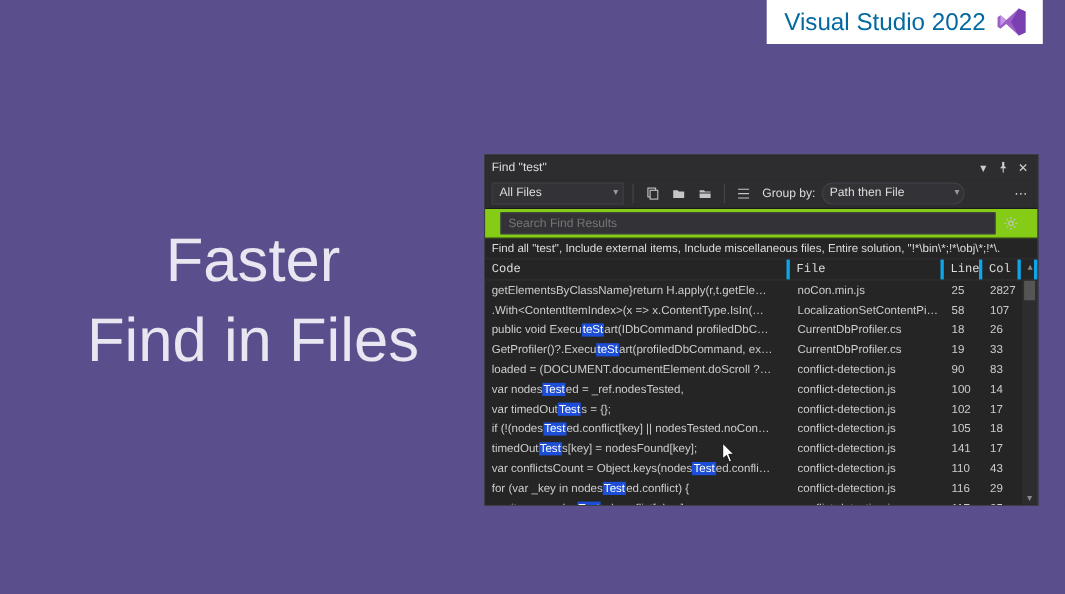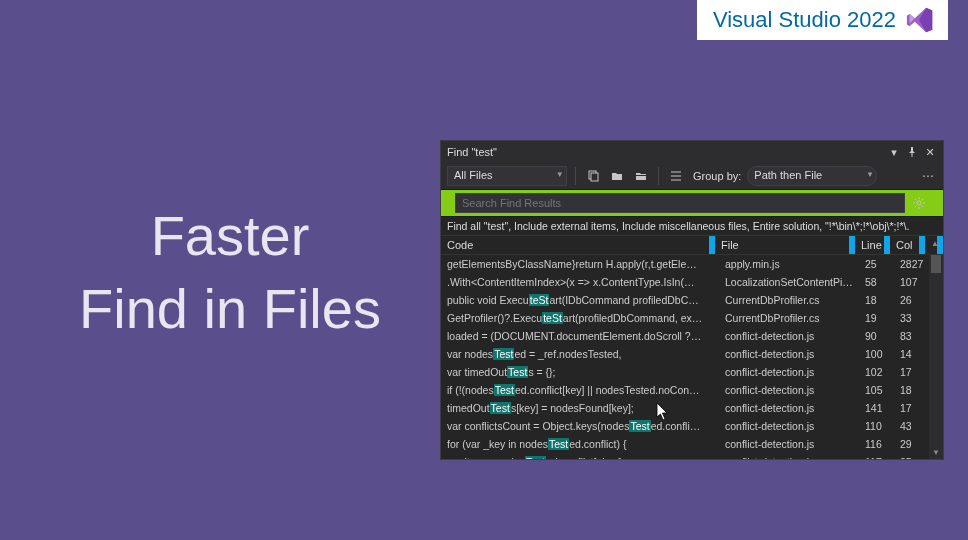--- a/index.html
+++ b/index.html
@@ -156,21 +156,22 @@
   }
   .header-row {
     display: flex;
     background: #252526;
     border-bottom: 1px solid #333;
     font-size: 11px;
     color: #ddd;
   }
   .header-row > div {
     padding: 3px 6px;
-    border-right: 6px solid #0ea5e9;
+    border-right: 3px solid #0ea5e9;
+    font-family: Liberation Mono, monospace;
   }
   .col-code { flex: 1; overflow: hidden; }
   .col-file { width: 140px; overflow: hidden; white-space: nowrap; text-overflow: ellipsis; }
   .col-line { width: 35px; text-align: left; }
   .col-col  { width: 35px; text-align: left; }
   .col-scroll { width: 14px; border-right: none; }
   .results {
     flex: 1;
     overflow: hidden;
     position: relative;
@@ -183,21 +184,21 @@
     height: 18px;
   }
   .result-row > div {
     padding: 0 6px;
     overflow: hidden;
     white-space: nowrap;
   }
   .result-row .col-code { text-overflow: ellipsis; }
   .result-row .col-file { text-overflow: ellipsis; }
   .hl {
-    background: #0f766e;
+    background: #1d4ed8;
     color: #fff;
     padding: 0 1px;
   }
   .scrollbar {
     position: absolute;
     right: 0;
     top: 0;
     bottom: 0;
     width: 14px;
     background: #2d2d30;
@@ -312,21 +313,21 @@
     <div class="col-file">File</div>
     <div class="col-line">Line</div>
     <div class="col-col">Col</div>
     <div class="col-scroll" style="font-size:8px;text-align:center;color:#888;">▲</div>
   </div>
 
   <div class="results">
     <div id="results-container">
         <div class="result-row">
           <div class="col-code">getElementsByClassName}return H.apply(r,t.getEle…</div>
-          <div class="col-file">apply.min.js</div>
+          <div class="col-file">noCon.min.js</div>
           <div class="col-line">25</div>
           <div class="col-col">2827</div>
           <div class="col-scroll"></div>
         </div>
         <div class="result-row">
           <div class="col-code">.With&lt;ContentItemIndex&gt;(x =&gt; x.ContentType.IsIn(…</div>
           <div class="col-file">LocalizationSetContentPic…</div>
           <div class="col-line">58</div>
           <div class="col-col">107</div>
           <div class="col-scroll"></div>

